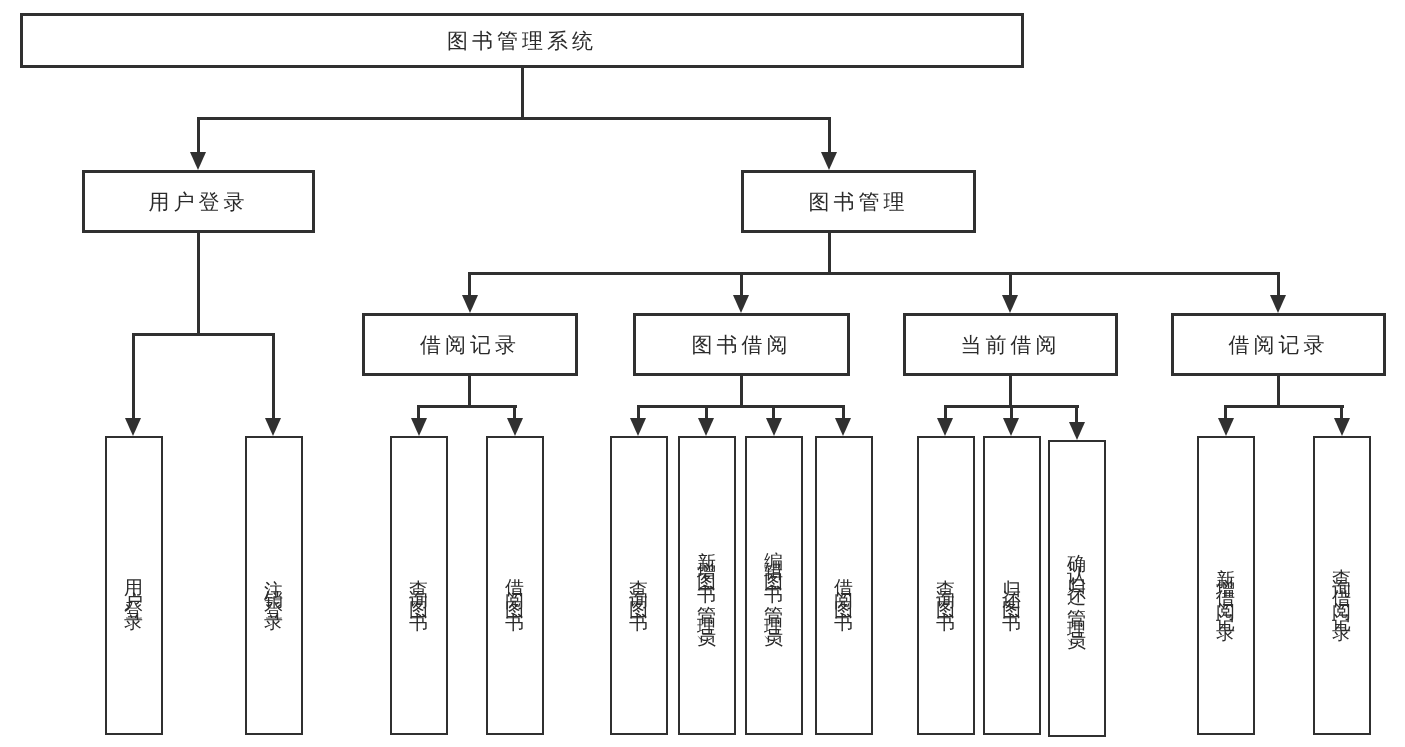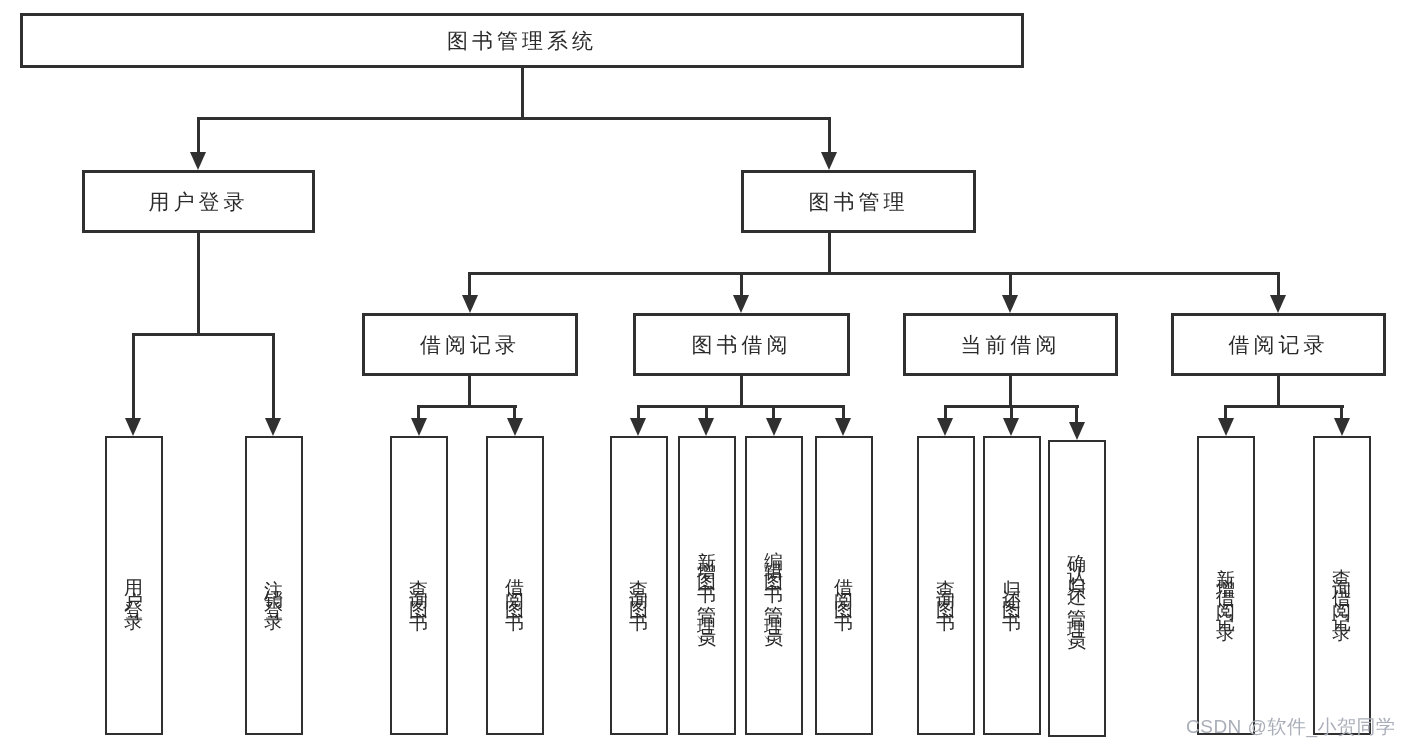--- a/index.html
+++ b/index.html
@@ -156,15 +156,14 @@
     <span class="lbl">确认归还（管理员）</span>
   </div>
 
   <div class="box vbox" style="left:1197px;top:436px;width:58px;height:299px;">
     <span class="lbl">新增借阅记录</span>
   </div>
   <div class="box vbox" style="left:1313px;top:436px;width:58px;height:299px;">
     <span class="lbl">查询借阅记录</span>
   </div>
 
-  <div class="wm">CSDN @软件_小贺同学</div>
 
 </div>
 
 </body></html>

